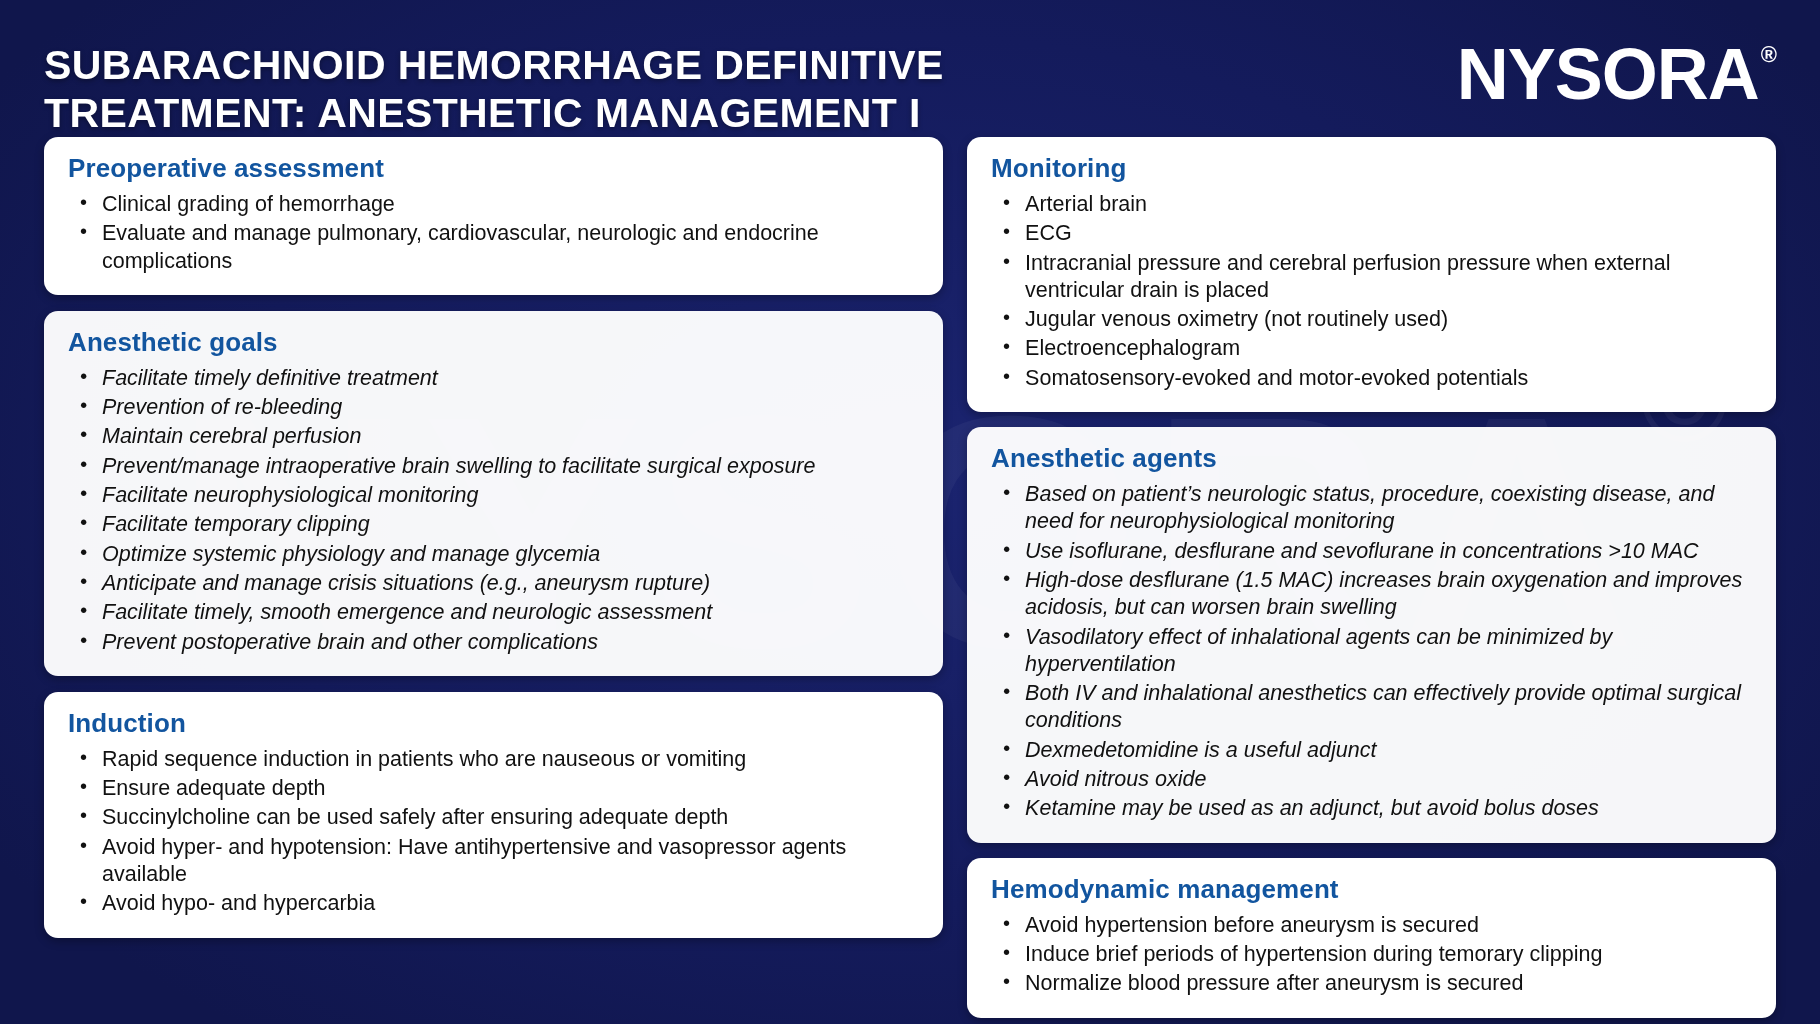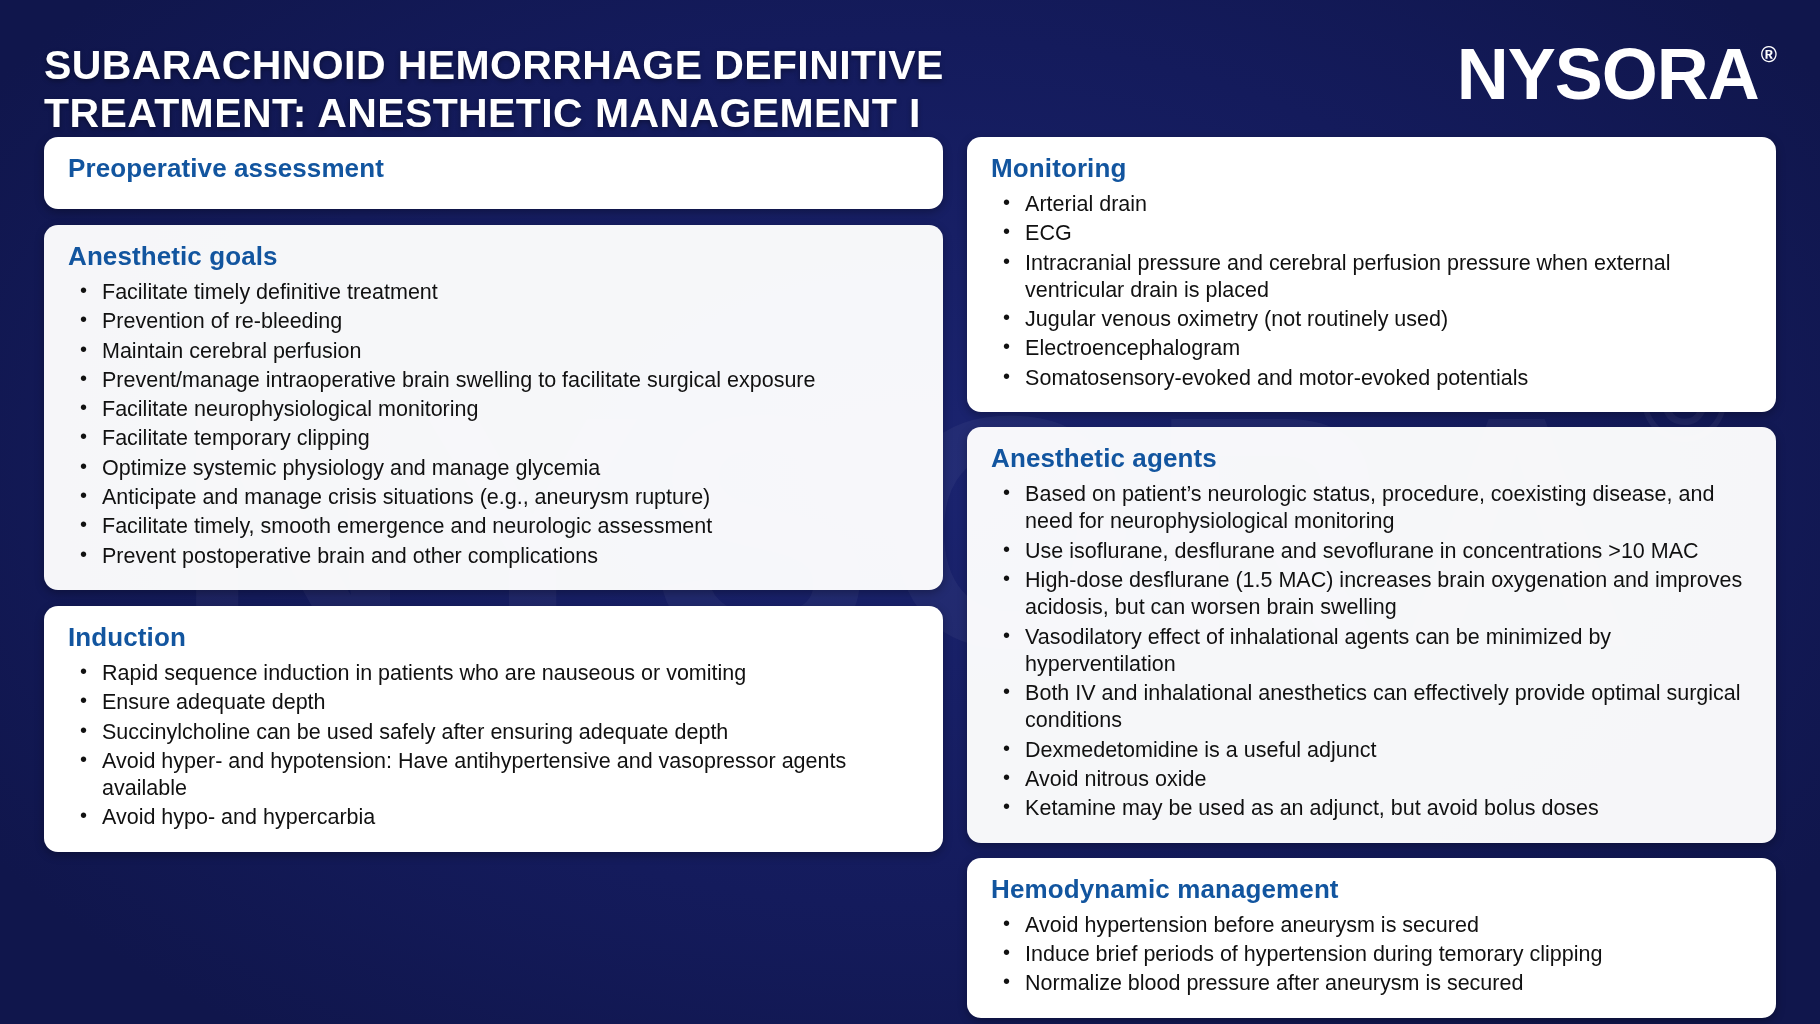--- a/index.html
+++ b/index.html
@@ -123,21 +123,21 @@
     margin-bottom:2px;
   }
   ul.bullets li::before {
     content:"•";
     position:absolute;
     left:12px; top:-1px;
     font-size:20px;
     color:#111111;
   }
 
-  .tight li { margin-bottom:1px; }
+  .tight li { margin-bottom:1px;font-style:italic; }
 </style>
 </head>
 <body>
 
 <div id="page">
 
   <div class="watermark">NYSORA</div>
   <div class="watermark-c">©</div>
 
   <div class="header">
@@ -147,20 +147,24 @@
         <span class="logo-reg">®</span>
     </div>
   </div>
 
   <div class="cols">
 
     <div class="col col-left">
 
       <div class="card">
         <div class="card-title">Preoperative assessment</div>
+        <ul class="bullets">
+          <li>Clinical grading of hemorrhage</li>
+          <li>Evaluate and manage pulmonary, cardiovascular, neurologic and endocrine complications</li>
+        </ul>
       </div>
 
       <div class="card translucent">
         <div class="card-title">Anesthetic goals</div>
         <ul class="bullets tight">
           <li>Facilitate timely definitive treatment</li>
           <li>Prevention of re-bleeding</li>
           <li>Maintain cerebral perfusion</li>
           <li>Prevent/manage intraoperative brain swelling to facilitate surgical exposure</li>
           <li>Facilitate neurophysiological monitoring</li>
@@ -183,21 +187,21 @@
         </ul>
       </div>
 
     </div>
 
     <div class="col col-right">
 
       <div class="card">
         <div class="card-title">Monitoring</div>
         <ul class="bullets">
-          <li>Arterial drain</li>
+          <li>Arterial brain</li>
           <li>ECG</li>
           <li>Intracranial pressure and cerebral perfusion pressure when external ventricular drain is placed</li>
           <li>Jugular venous oximetry (not routinely used)</li>
           <li>Electroencephalogram</li>
           <li>Somatosensory-evoked and motor-evoked potentials</li>
         </ul>
       </div>
 
       <div class="card translucent">
         <div class="card-title">Anesthetic agents</div>

